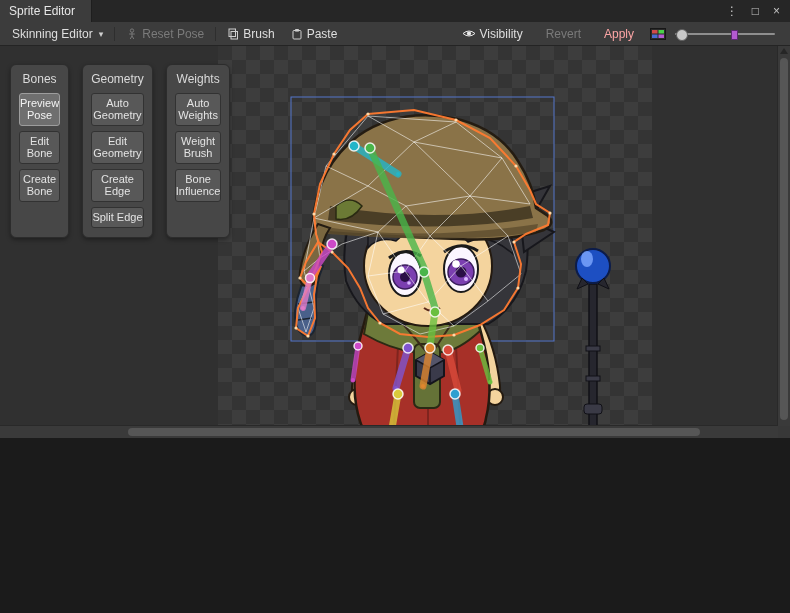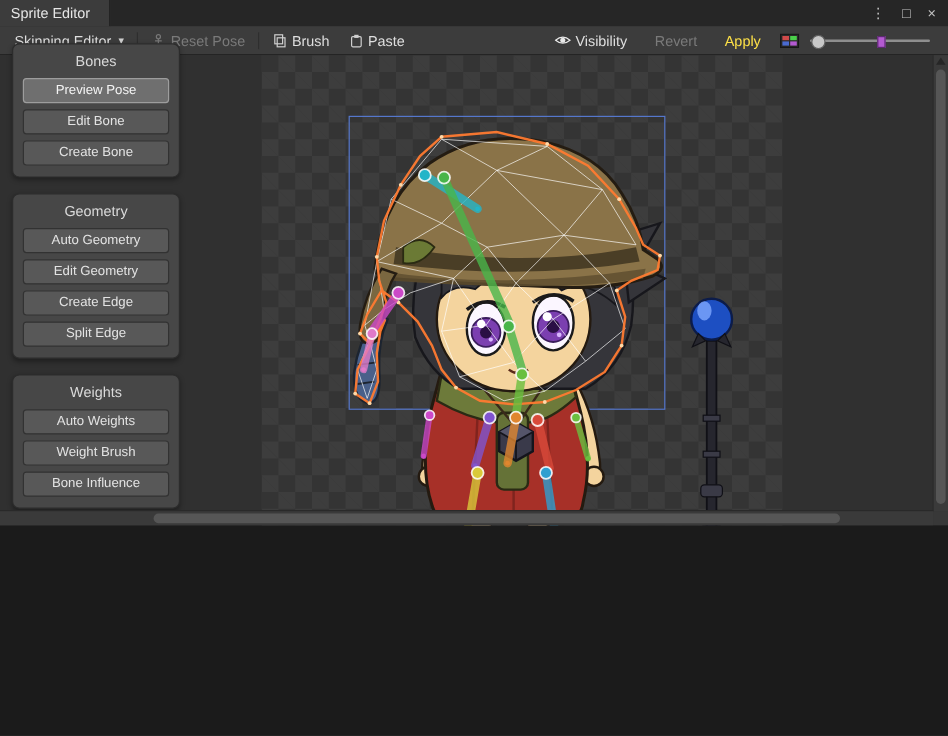--- a/index.html
+++ b/index.html
@@ -13,39 +13,39 @@
   .titlebar-controls{margin-left:auto;display:flex;align-items:center;gap:14px;padding-right:10px;color:#c2c2c2;}
   .titlebar-controls span{cursor:default;font-size:12px;line-height:1;}
   
   .toolbar{position:absolute;top:22px;left:0;right:0;height:23px;background:#3c3c3c;
            border-bottom:1px solid #242424;display:flex;align-items:center;padding:0 5px;gap:2px;}
   .tb-item{display:flex;align-items:center;gap:4px;padding:2px 7px;height:17px;border-radius:2px;white-space:nowrap;}
   .tb-item .ic{display:flex;align-items:center;}
   .caret{font-size:9px;margin-left:2px;color:#cfcfcf;}
   .dis{color:#7a7a7a;align-items:center;}
   .dis .ic{opacity:.4;}
-  .semi{color:#fde047;}
+  .semi{color:#fca5a5;}
   .tb-right{margin-left:auto;display:flex;align-items:center;gap:9px;padding-right:10px;}
   .vsep{width:1px;height:14px;background:#2e2e2e;margin:0 2px;}
   
   .slider{position:relative;width:100px;height:16px;}
   .slider .track{position:absolute;left:0;right:0;top:7px;height:2px;background:#8f8f8f;border-radius:1px;}
   .slider .marker{position:absolute;left:56px;top:4px;width:5px;height:8px;background:#b45ad1;border:1px solid #5c2a70;}
   .slider .handle{position:absolute;left:1px;top:3px;width:10px;height:10px;border-radius:50%;
                   background:#c8c8c8;border:1px solid #5f5f5f;}
   .swatch{display:flex;align-items:center;}
   
   .canvas{position:absolute;top:46px;left:0;width:778px;height:555px;background:#303030;overflow:hidden;}
   .checker{position:absolute;left:218px;top:0;width:434px;height:555px;background-color:#343434;
     background-image:linear-gradient(45deg,#3d3d3d 25%,transparent 25%,transparent 75%,#3d3d3d 75%),
                      linear-gradient(45deg,#3d3d3d 25%,transparent 25%,transparent 75%,#3d3d3d 75%);
     background-size:28px 28px;background-position:0 0,14px 14px;}
   .sprite-svg{position:absolute;left:218px;top:0;width:434px;height:555px;}
   
-  .panels{position:absolute;left:10px;top:36px;width:140px;display:flex;flex-direction:column;gap:13px;}
+  .panels{position:absolute;left:10px;top:64px;width:140px;display:flex;flex-direction:row;gap:13px;}
   .panel{background:#474747;border:1px solid #2c2c2c;border-radius:6px;padding:5px 8px 9px;box-shadow:0 2px 4px rgba(0,0,0,.35);}
   .panel h3{margin:2px 0 7px;font-size:12px;font-weight:normal;text-align:center;color:#dadada;}
   .pbtn{display:block;width:100%;box-sizing:border-box;margin-top:5px;padding:3px 0 4px;text-align:center;
         background:#585858;border:1px solid #323232;border-radius:3px;color:#e3e3e3;font-size:11px;
         font-family:"Liberation Sans",sans-serif;cursor:default;}
   .pbtn:first-of-type{margin-top:0;}
   .pbtn.active{background:#6f6f6f;border-color:#9d9d9d;color:#f4f4f4;}
   
   .vscroll{position:absolute;right:0;top:46px;bottom:12px;width:12px;background:#3a3a3a;border-left:1px solid #292929;}
   .vscroll .arrow{position:absolute;top:2px;left:2px;width:0;height:0;border-left:4px solid transparent;

